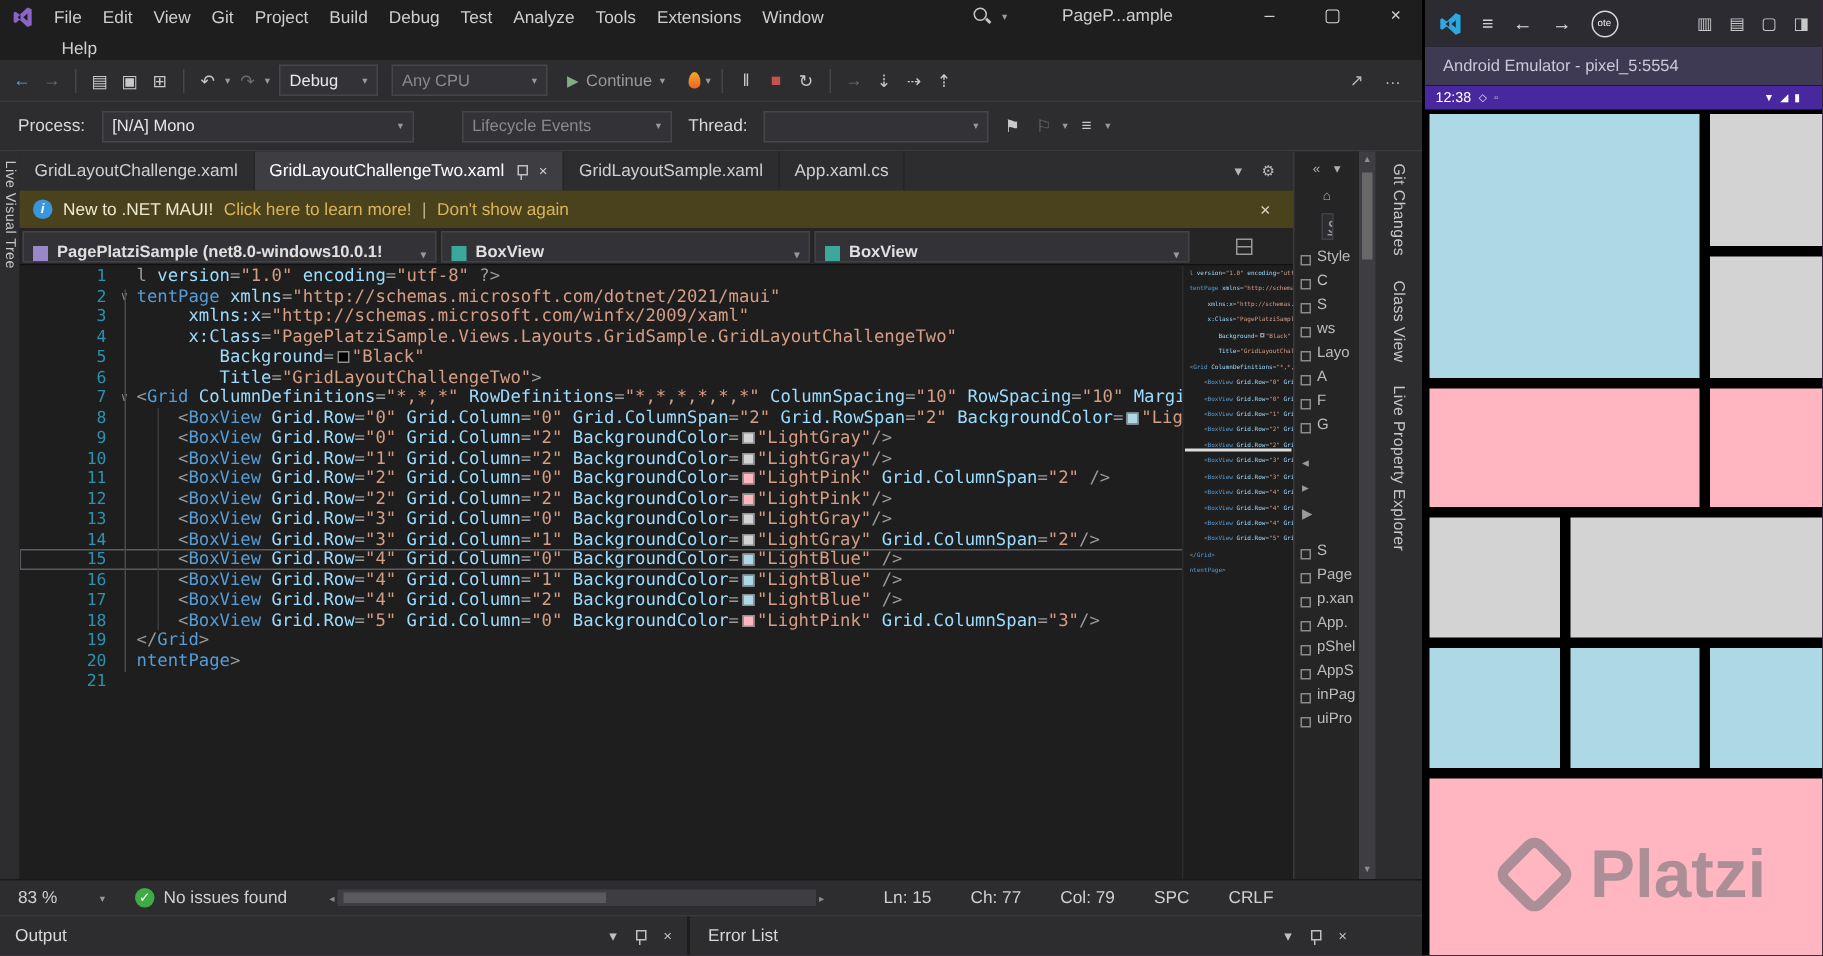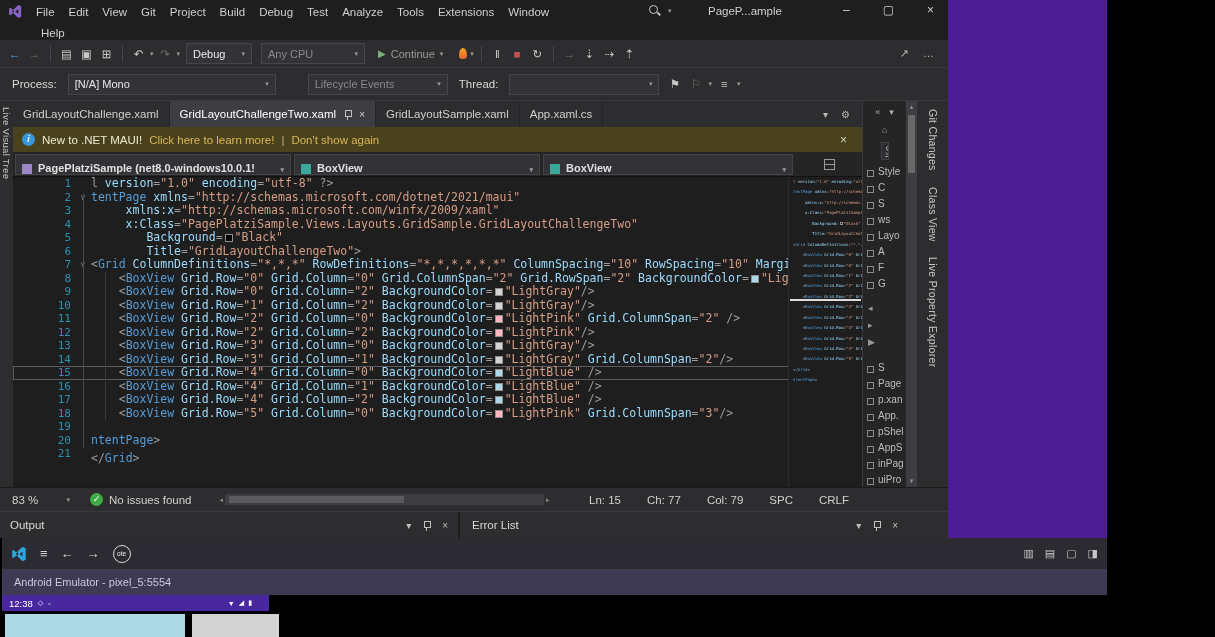--- a/index.html
+++ b/index.html
@@ -1,18 +1,18 @@
 <!DOCTYPE html>
 <html><head>
 <meta charset="utf-8">
 <style>
   *{margin:0;padding:0;box-sizing:border-box;}
   html,body{width:1215px;height:637px;overflow:hidden;background:#000;}
   body{font-family:"Liberation Sans",sans-serif;color:#d8d8d8;}
-  #root{display:flex;width:1107px;height:637px;background:#4c1d95;overflow:hidden;flex-direction:column;}
+  #root{display:flex;width:1215px;height:637px;background:#f0abfc;overflow:hidden;}
 
   
   .vs{width:948px;flex:none;display:flex;flex-direction:column;background:#2d2d30;}
   .titlebar{height:40px;background:#1e1e1e;position:relative;flex:none;}
   .trow1{display:flex;align-items:center;height:23px;padding-left:8px;}
   .vslogo{margin-right:6px;display:flex;align-items:center;}
   .menubar{display:flex;}
   .menu-item{font-size:11.5px;color:#cfcfcf;padding:2px 7px;white-space:nowrap;}
   .trow2{padding-left:34px;}
   .tsearch{position:absolute;left:648px;top:4px;display:flex;gap:7px;align-items:center;}
@@ -323,21 +323,21 @@
               <div class="code-line"><span class="bp"></span><span class="ln">9</span><span class="fold"></span><span class="ltext" style="padding-left: 4ch;"><span class="tk-d">&lt;</span><span class="tk-e">BoxView</span><span class="tk-a"> Grid.Row</span><span class="tk-d">=</span><span class="tk-v">"0"</span><span class="tk-a"> Grid.Column</span><span class="tk-d">=</span><span class="tk-v">"2"</span><span class="tk-a"> BackgroundColor</span><span class="tk-d">=</span><span class="swatch" style="background: rgb(211, 211, 211);"></span><span class="tk-v">"LightGray"</span><span class="tk-d">/&gt;</span></span></div>
               <div class="code-line"><span class="bp"></span><span class="ln">10</span><span class="fold"></span><span class="ltext" style="padding-left: 4ch;"><span class="tk-d">&lt;</span><span class="tk-e">BoxView</span><span class="tk-a"> Grid.Row</span><span class="tk-d">=</span><span class="tk-v">"1"</span><span class="tk-a"> Grid.Column</span><span class="tk-d">=</span><span class="tk-v">"2"</span><span class="tk-a"> BackgroundColor</span><span class="tk-d">=</span><span class="swatch" style="background: rgb(211, 211, 211);"></span><span class="tk-v">"LightGray"</span><span class="tk-d">/&gt;</span></span></div>
               <div class="code-line"><span class="bp"></span><span class="ln">11</span><span class="fold"></span><span class="ltext" style="padding-left: 4ch;"><span class="tk-d">&lt;</span><span class="tk-e">BoxView</span><span class="tk-a"> Grid.Row</span><span class="tk-d">=</span><span class="tk-v">"2"</span><span class="tk-a"> Grid.Column</span><span class="tk-d">=</span><span class="tk-v">"0"</span><span class="tk-a"> BackgroundColor</span><span class="tk-d">=</span><span class="swatch" style="background: rgb(255, 182, 193);"></span><span class="tk-v">"LightPink"</span><span class="tk-a"> Grid.ColumnSpan</span><span class="tk-d">=</span><span class="tk-v">"2"</span><span class="tk-d"> /&gt;</span></span></div>
               <div class="code-line"><span class="bp"></span><span class="ln">12</span><span class="fold"></span><span class="ltext" style="padding-left: 4ch;"><span class="tk-d">&lt;</span><span class="tk-e">BoxView</span><span class="tk-a"> Grid.Row</span><span class="tk-d">=</span><span class="tk-v">"2"</span><span class="tk-a"> Grid.Column</span><span class="tk-d">=</span><span class="tk-v">"2"</span><span class="tk-a"> BackgroundColor</span><span class="tk-d">=</span><span class="swatch" style="background: rgb(255, 182, 193);"></span><span class="tk-v">"LightPink"</span><span class="tk-d">/&gt;</span></span></div>
               <div class="code-line"><span class="bp"></span><span class="ln">13</span><span class="fold"></span><span class="ltext" style="padding-left: 4ch;"><span class="tk-d">&lt;</span><span class="tk-e">BoxView</span><span class="tk-a"> Grid.Row</span><span class="tk-d">=</span><span class="tk-v">"3"</span><span class="tk-a"> Grid.Column</span><span class="tk-d">=</span><span class="tk-v">"0"</span><span class="tk-a"> BackgroundColor</span><span class="tk-d">=</span><span class="swatch" style="background: rgb(211, 211, 211);"></span><span class="tk-v">"LightGray"</span><span class="tk-d">/&gt;</span></span></div>
               <div class="code-line"><span class="bp"></span><span class="ln">14</span><span class="fold"></span><span class="ltext" style="padding-left: 4ch;"><span class="tk-d">&lt;</span><span class="tk-e">BoxView</span><span class="tk-a"> Grid.Row</span><span class="tk-d">=</span><span class="tk-v">"3"</span><span class="tk-a"> Grid.Column</span><span class="tk-d">=</span><span class="tk-v">"1"</span><span class="tk-a"> BackgroundColor</span><span class="tk-d">=</span><span class="swatch" style="background: rgb(211, 211, 211);"></span><span class="tk-v">"LightGray"</span><span class="tk-a"> Grid.ColumnSpan</span><span class="tk-d">=</span><span class="tk-v">"2"</span><span class="tk-d">/&gt;</span></span></div>
               <div class="code-line cur"><span class="bp"></span><span class="ln">15</span><span class="fold"></span><span class="ltext" style="padding-left: 4ch;"><span class="tk-d">&lt;</span><span class="tk-e">BoxView</span><span class="tk-a"> Grid.Row</span><span class="tk-d">=</span><span class="tk-v">"4"</span><span class="tk-a"> Grid.Column</span><span class="tk-d">=</span><span class="tk-v">"0"</span><span class="tk-a"> BackgroundColor</span><span class="tk-d">=</span><span class="swatch" style="background: rgb(173, 216, 230);"></span><span class="tk-v">"LightBlue"</span><span class="tk-d"> /&gt;</span></span></div>
               <div class="code-line"><span class="bp"></span><span class="ln">16</span><span class="fold"></span><span class="ltext" style="padding-left: 4ch;"><span class="tk-d">&lt;</span><span class="tk-e">BoxView</span><span class="tk-a"> Grid.Row</span><span class="tk-d">=</span><span class="tk-v">"4"</span><span class="tk-a"> Grid.Column</span><span class="tk-d">=</span><span class="tk-v">"1"</span><span class="tk-a"> BackgroundColor</span><span class="tk-d">=</span><span class="swatch" style="background: rgb(173, 216, 230);"></span><span class="tk-v">"LightBlue"</span><span class="tk-d"> /&gt;</span></span></div>
               <div class="code-line"><span class="bp"></span><span class="ln">17</span><span class="fold"></span><span class="ltext" style="padding-left: 4ch;"><span class="tk-d">&lt;</span><span class="tk-e">BoxView</span><span class="tk-a"> Grid.Row</span><span class="tk-d">=</span><span class="tk-v">"4"</span><span class="tk-a"> Grid.Column</span><span class="tk-d">=</span><span class="tk-v">"2"</span><span class="tk-a"> BackgroundColor</span><span class="tk-d">=</span><span class="swatch" style="background: rgb(173, 216, 230);"></span><span class="tk-v">"LightBlue"</span><span class="tk-d"> /&gt;</span></span></div>
               <div class="code-line"><span class="bp"></span><span class="ln">18</span><span class="fold"></span><span class="ltext" style="padding-left: 4ch;"><span class="tk-d">&lt;</span><span class="tk-e">BoxView</span><span class="tk-a"> Grid.Row</span><span class="tk-d">=</span><span class="tk-v">"5"</span><span class="tk-a"> Grid.Column</span><span class="tk-d">=</span><span class="tk-v">"0"</span><span class="tk-a"> BackgroundColor</span><span class="tk-d">=</span><span class="swatch" style="background: rgb(255, 182, 193);"></span><span class="tk-v">"LightPink"</span><span class="tk-a"> Grid.ColumnSpan</span><span class="tk-d">=</span><span class="tk-v">"3"</span><span class="tk-d">/&gt;</span></span></div>
-              <div class="code-line"><span class="bp"></span><span class="ln">19</span><span class="fold"></span><span class="ltext" style="padding-left: 0ch; margin-top: 32px;"><span class="tk-d">&lt;/</span><span class="tk-e">Grid</span><span class="tk-d">&gt;</span></span></div>
+              <div class="code-line"><span class="bp"></span><span class="ln">19</span><span class="fold"></span><span class="ltext" style="padding-left: 0ch;"><span class="tk-d">&lt;/</span><span class="tk-e">Grid</span><span class="tk-d">&gt;</span></span></div>
               <div class="code-line"><span class="bp"></span><span class="ln">20</span><span class="fold"></span><span class="ltext" style="padding-left: 0ch;"><span class="tk-e">ntentPage</span><span class="tk-d">&gt;</span></span></div>
               <div class="code-line"><span class="bp"></span><span class="ln">21</span><span class="fold"></span><span class="ltext" style="padding-left: 0ch;"></span></div>
             </div>
           <div class="guide-bracket"></div>
           <div class="guide-indent"></div>
           <div class="minimap">
             <div class="maplines">
                 <div class="mini-line"><span class="ltext" style="padding-left: 0ch;"><span class="tk-d">l </span><span class="tk-a">version</span><span class="tk-d">=</span><span class="tk-v">"1.0"</span><span class="tk-a"> encoding</span><span class="tk-d">=</span><span class="tk-v">"utf-8"</span></span></div>
                 <div class="mini-line"><span class="ltext" style="padding-left: 0ch;"><span class="tk-e">tentPage</span><span class="tk-a"> xmlns</span><span class="tk-d">=</span><span class="tk-v">"http://schemas.microsoft.com/dotnet/2021/maui"</span></span></div>
                 <div class="mini-line"><span class="ltext" style="padding-left: 5ch;"><span class="tk-a">xmlns:x</span><span class="tk-d">=</span><span class="tk-v">"http://schemas.microsoft.com/winfx/2009/xaml"</span></span></div>

